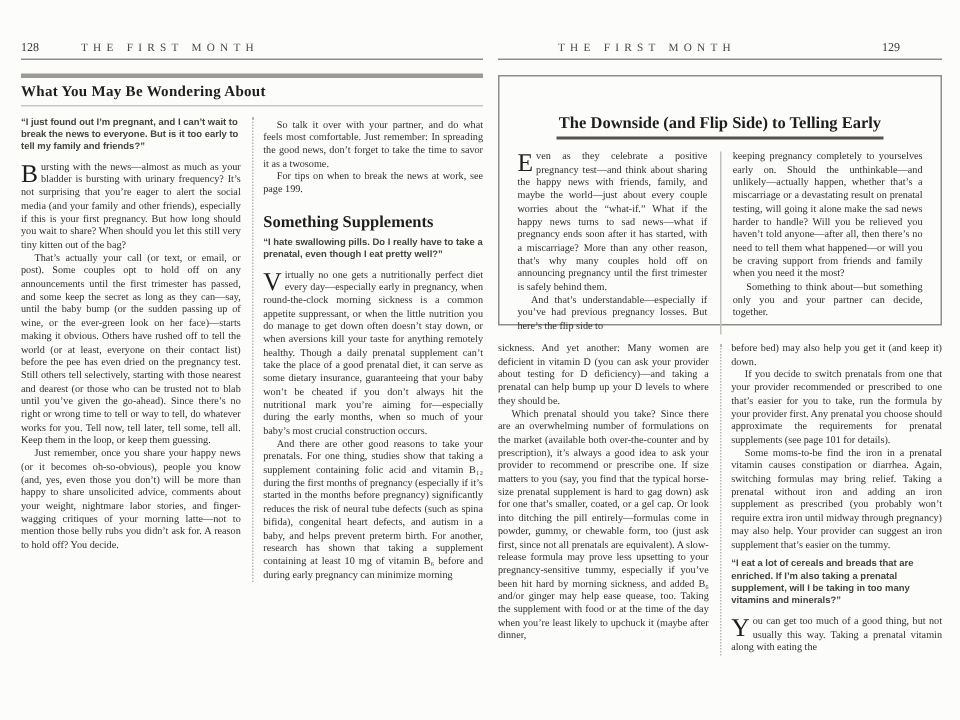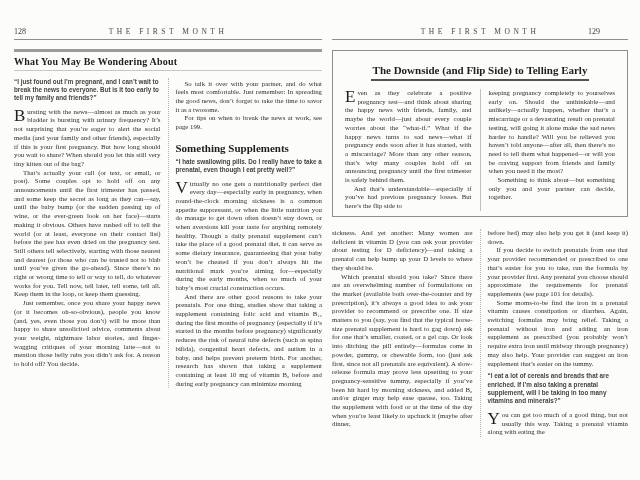--- a/index.html
+++ b/index.html
@@ -17,21 +17,21 @@
 
   
   .pagehead {
     display: flex; align-items: baseline;
     border-bottom: 1px solid #8f8d8a;
     padding-bottom: 3px;
   }
   .pagehead .side { width: 40px; font-size: 8px; color: #3c3b39; }
   .pagehead .side.r { text-align: left; }
   .runhead {
-    flex: 1; text-align: center;
+    flex: 1; text-align: left;
     font-size: 7.5px; letter-spacing: 3.5px;
     color: #4a4947;
   }
 
   
   .chapter-rule { height: 2.5px; background: #9c9a97; margin-top: 9px; }
   h1.chapter-title {
     margin: 4px 0 3px 0;
     font-size: 10px; font-weight: bold; letter-spacing: 0.2px;
     color: #1f1e1c;
@@ -66,21 +66,21 @@
   }
 
   
   .feature-box {
     margin-top: 10px;
     border: 1px solid #8f8d8a;
     background: #fcfcfa;
     padding: 9px 12px 10px 12px;
     height: 146px;
   }
-  .box-title-wrap { text-align: center; margin-bottom: 8px; }
+  .box-title-wrap { text-align: center; margin-bottom: 8px; margin-top: 12px; }
   .box-title {
     display: inline-block;
     font-size: 11px; font-weight: bold; color: #1f1e1c;
     border-bottom: 2px solid #55534f;
     padding: 0 2px 3px 2px;
   }
   .main-cols { margin-top: 12px; }
 </style>
 </head>
 <body>

